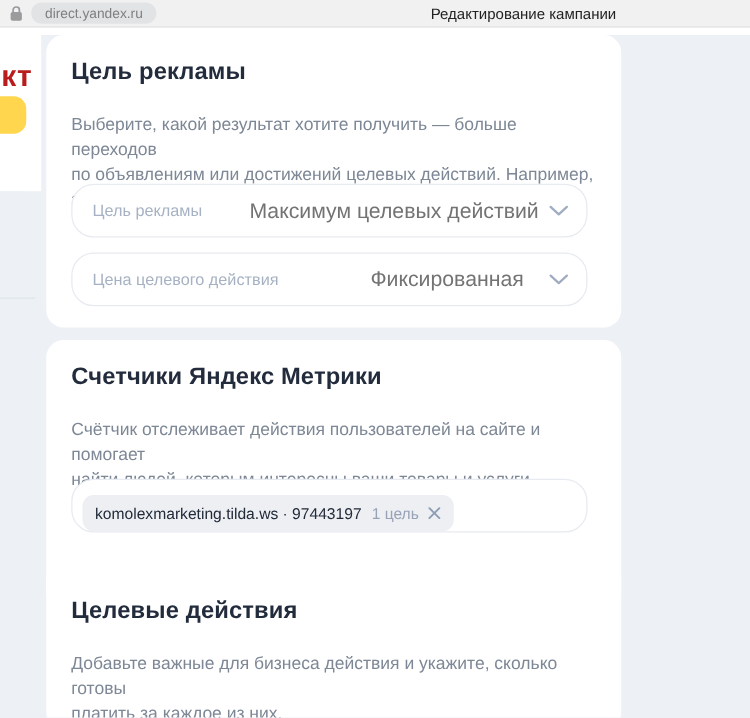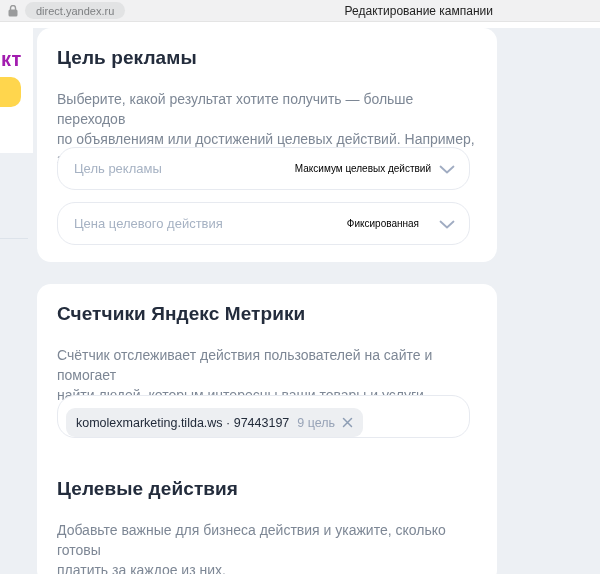--- a/index.html
+++ b/index.html
@@ -31,38 +31,38 @@
   
   .top-strip { position:absolute; top:22px; left:0; width:600px; height:6px; background:#ffffff; }
 
   
   .side-panel {
     position:absolute; top:22px; left:0; width:33px; height:131px;
     background:#ffffff; z-index:5;
   }
   .logo-fragment {
     position:absolute; left:1px; top:26px;
-    font-size:20px; font-weight:700; color:#a21caf; letter-spacing:.5px;
+    font-size:24px; font-weight:700; color:#b91c1c; letter-spacing:.5px;
   }
   .add-button-fragment {
     position:absolute; left:-6px; top:55px; width:27px; height:30px;
     background:#ffd64d; border-radius:0 10px 10px 0;
   }
   .side-divider { position:absolute; background:#dde3ea; height:1px; z-index:4; }
   .side-divider.d1 { left:0; top:152px; width:20px; }
   .side-divider.d2 { left:0; top:238px; width:28px; }
 
   
   .card {
     position:absolute; left:37px; width:460px;
     background:#ffffff; border-radius:14px;
     padding:0 20px;
   }
   .card-goal    { top:28px;  height:234px; }
-  .card-metrika { top:284px; height:216px; }
+  .card-metrika { top:272px; height:216px; }
   .card-actions { top:450px; height:134px; }
 
   .card h2 {
     font-size:19px; font-weight:700; color:#232c3c;
     letter-spacing:.1px;
   }
   .card-goal h2, .card-metrika h2 { padding-top:19px; }
   .card-actions h2 { padding-top:28px; }
   .desc {
     margin-top:20px; font-size:14px; line-height:20px;
@@ -72,21 +72,21 @@
   
   .select-field {
     position:absolute; left:20px; width:413px; height:43px;
     border:1px solid #e7eaf0; border-radius:18px; background:#fff;
     display:flex; align-items:center; padding:0 14px 0 16px;
     cursor:pointer;
   }
   .select-field.f1 { top:119px; }
   .select-field.f2 { top:174px;gap:12px; }
   .sel-label { font-size:13px; color:#a6b2c3; }
-  .sel-value { margin-left:auto; font-size:10px; color:#000000;text-align:right; }
+  .sel-value { margin-left:auto; font-size:17px; color:#737373;text-align:right; }
   .chevron { margin-left:8px; flex:0 0 auto; }
 
   
   .counter-field {
     position:absolute; left:20px; top:111px; width:413px; height:43px;
     border:1px solid #e7eaf0; border-radius:18px; background:#fff;
     display:flex; align-items:center; padding:0 8px;
   }
   .counter-tag {
     display:flex; align-items:center; background:#edeff2;
@@ -148,21 +148,21 @@
 </div>
 
 <div class="card card-metrika">
   <h2>Счетчики Яндекс Метрики</h2>
   <div class="desc">Счётчик отслеживает действия пользователей на сайте и помогает
 найти людей, которым интересны ваши товары и услуги.</div>
 
   <div class="counter-field">
     <span class="counter-tag">
       <span class="tag-label">komolexmarketing.tilda.ws · 97443197</span>
-      <span class="tag-goals">9 цель</span>
+      <span class="tag-goals">1 цель</span>
       <span class="tag-close">
         <svg width="11" height="11" viewBox="0 0 11 11">
             <path d="M1.5 1.5 L9.5 9.5 M9.5 1.5 L1.5 9.5" stroke="#8d9db4" stroke-width="1.5" stroke-linecap="round"></path>
           </svg>
       </span>
     </span>
   </div>
 </div>
 
 <div class="card card-actions">

